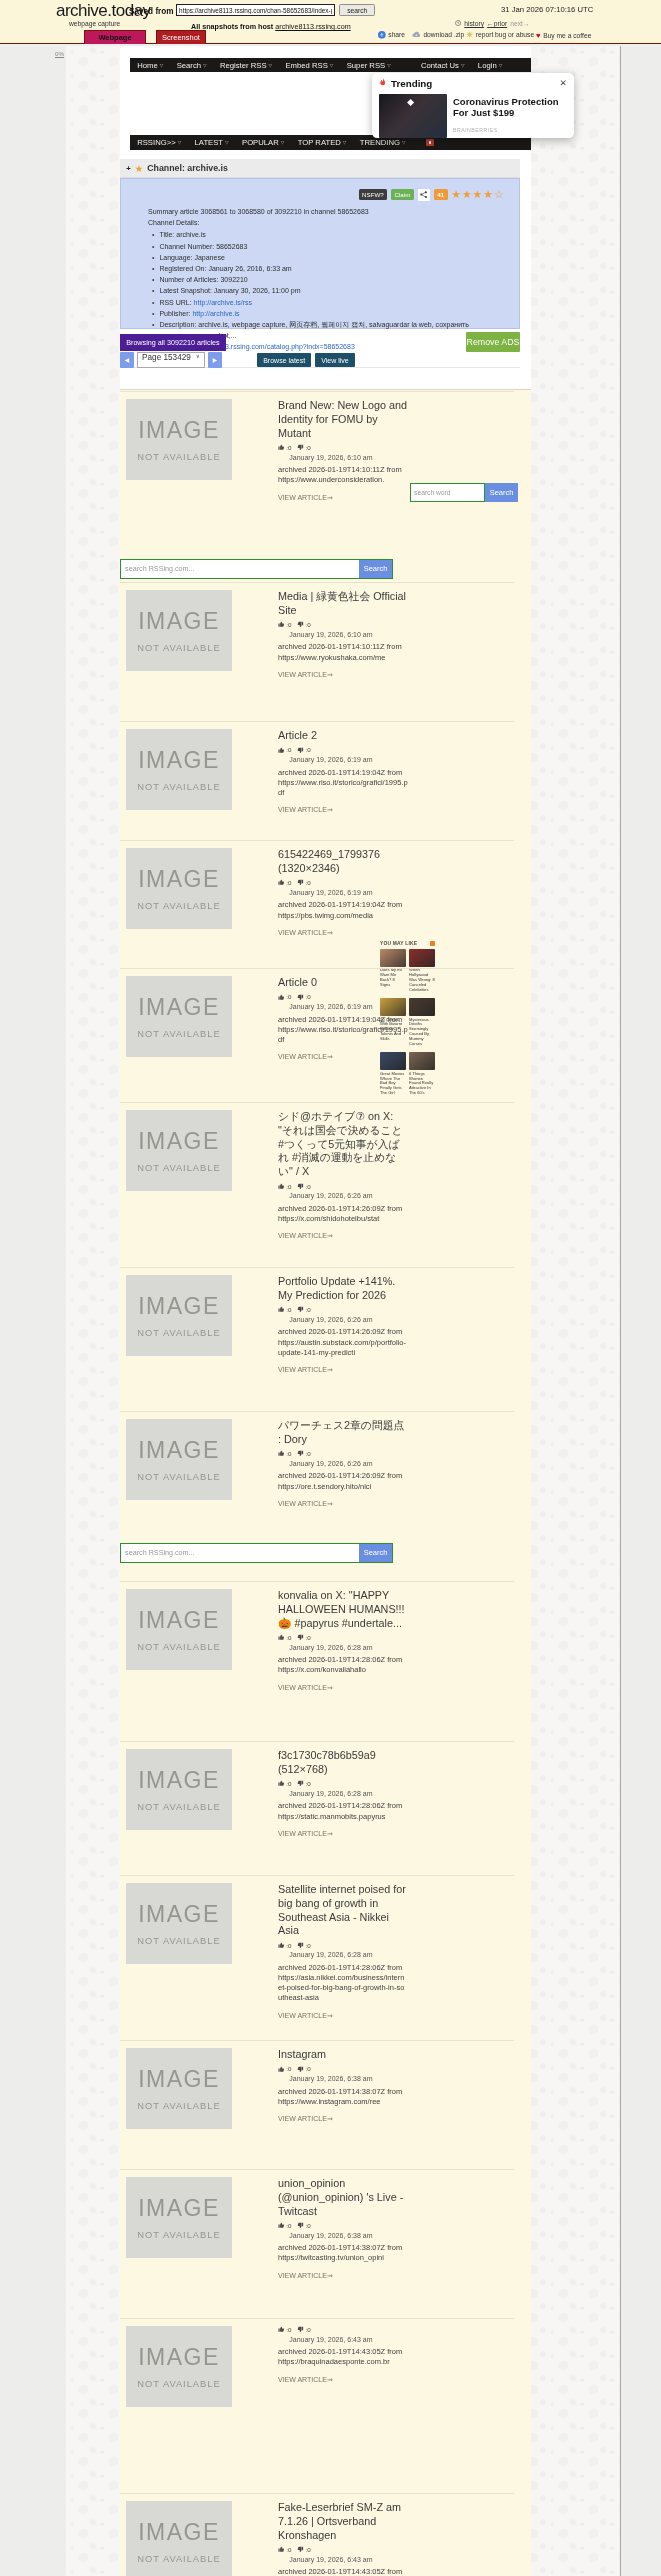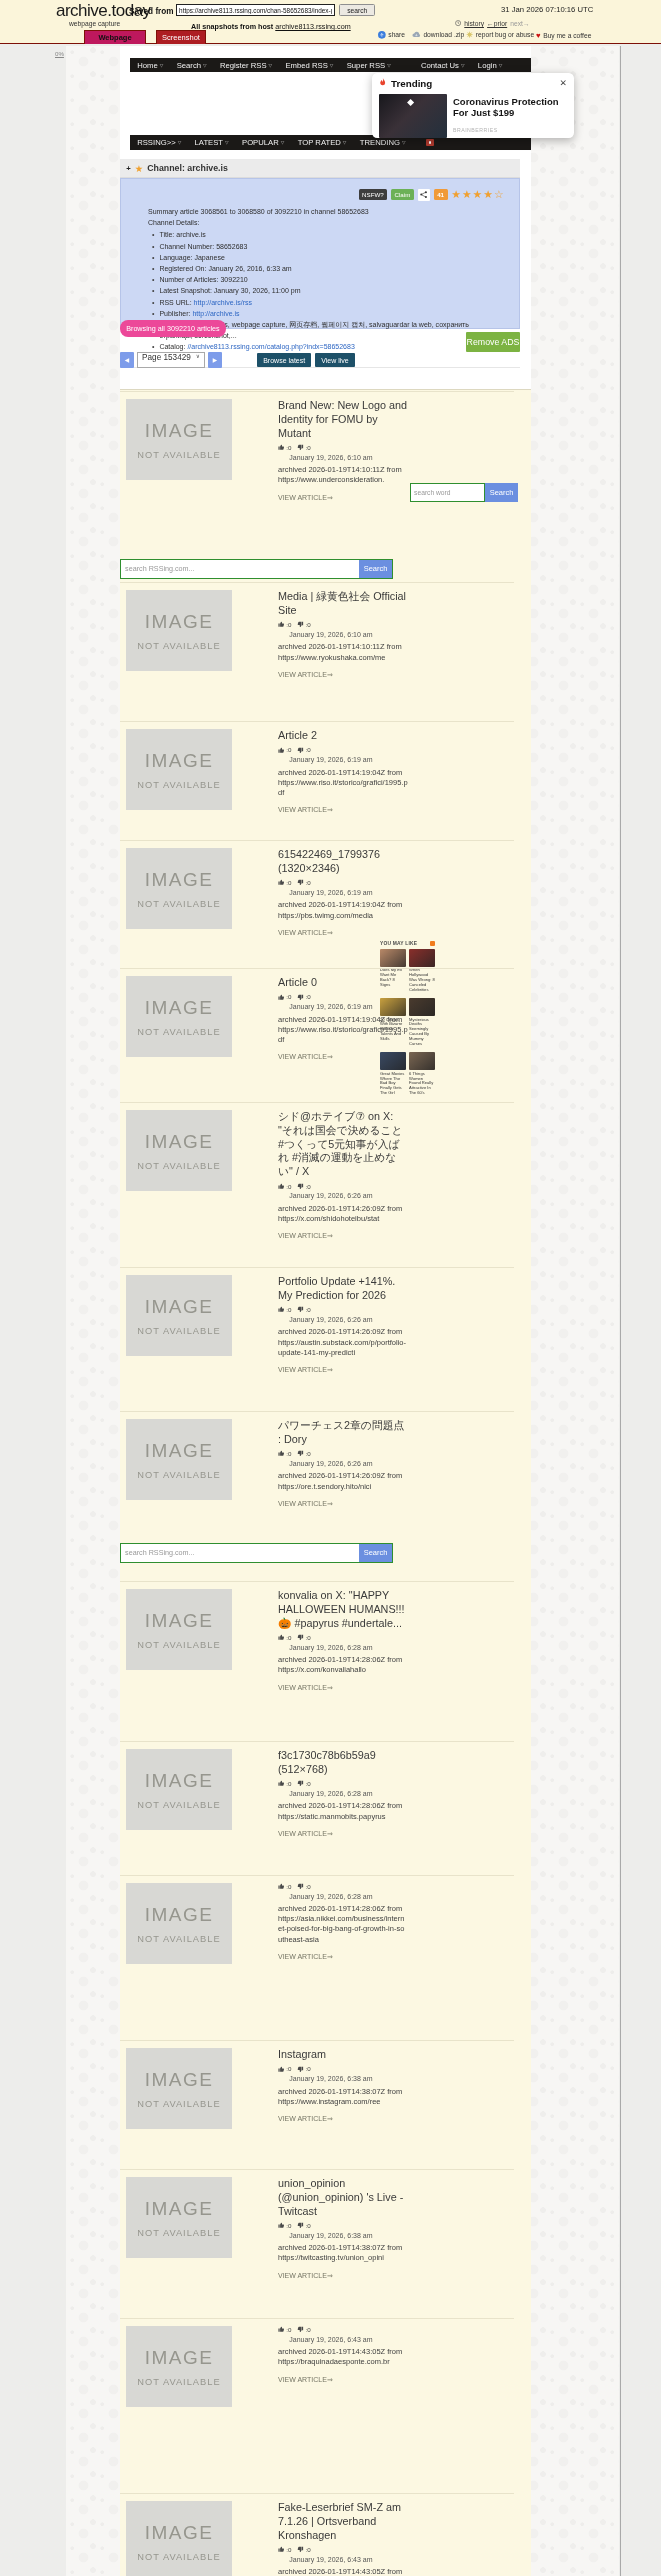--- a/index.html
+++ b/index.html
@@ -56,32 +56,32 @@
   .chip-share{background:#fff;width:12.4px;height:12.4px;display:flex;align-items:center;justify-content:center;border-radius:1px;}
   .chip-score{background:#f09a38;font-weight:bold;}
   .stars{font-size:10.8px;color:#f0a030;letter-spacing:1px;}
   .bluetxt{position:absolute;left:27px;top:27px;width:350px;font-size:7px;color:#2e2e2e;line-height:1.6;}
   .bluetxt ul{margin:1px 0 0 2.1px;padding:0 0 0 7.2px;}
   .bluetxt li{list-style:none;position:relative;padding-left:2.1px;}
   .bluetxt li::before{content:"•";position:absolute;left:-5.2px;color:#444;}
   .bluetxt .lnk{color:#2d66c3;}
 
   
-  .browsing{position:absolute;left:120px;top:320px;background:#ec4899;color:#fff;font-size:7.2px;padding:4.1px 6.2px;border-radius:8px;}
+  .browsing{position:absolute;left:120px;top:334px;background:#4c1d95;color:#fff;font-size:7.2px;padding:4.1px 6.2px;}
   .removeads{position:absolute;left:466px;top:332px;width:54px;height:20px;background:#7cb342;color:#fff;font-size:8.8px;display:flex;align-items:center;justify-content:center;border-radius:1px;}
   .pagerbtn{position:absolute;top:352px;width:14px;height:15.5px;background:#7d9cea;color:#fff;font-size:5.7px;display:flex;align-items:center;justify-content:center;border-radius:1px;}
   .pselect{position:absolute;left:137px;top:352px;width:68px;height:15.5px;background:#fff;border:0.5px solid #a9a9a9;font-size:8.2px;color:#333;display:flex;align-items:flex-start;justify-content:space-between;padding:0 4.1px;}
   .pselect .car{font-size:5.7px;color:#555;}
   .dbtn{position:absolute;top:353px;height:14.4px;background:#1d5068;color:#fff;font-size:7px;display:flex;align-items:center;padding:0 6.2px;border-radius:1px;}
 
   
   .entry{position:absolute;left:126px;width:394px;}
   .entry::before{content:"";position:absolute;left:-6.2px;top:-8.2px;width:394px;height:0.5px;background:#e8e3ca;}
   .ph{position:absolute;left:0;top:0;width:106px;height:81px;background:#d8d8d4;display:flex;flex-direction:column;align-items:center;justify-content:center;color:#96968e;}
-  .ph1{font-size:19px;letter-spacing:1.5px;font-weight:300;}
+  .ph1{font-size:23px;letter-spacing:1.5px;font-weight:300;}
   .ph2{font-size:9.3px;letter-spacing:1px;font-weight:300;margin-top:8px;}
   .et{position:absolute;left:152px;top:0;width:130px;}
   .etitle{font-size:10.8px;color:#3a3a3a;line-height:1.28;margin-bottom:3.6px;word-wrap:break-word;}
   .evotes{font-size:6.2px;color:#444;display:flex;align-items:center;gap:1.5px;margin-bottom:2.6px;}
   .ti{width:6.7px;height:6.7px;fill:#4a4a4a;}
   .td{transform:rotate(180deg);}
   .evotes .gap{width:3.1px;}
   .edate{font-size:7px;color:#555;padding-left:11.3px;margin-bottom:4.6px;}
   .earch{font-size:7.5px;color:#3f3f3f;line-height:1.35;}
   .eurl{font-size:7.5px;color:#3f3f3f;line-height:1.35;word-break:break-all;}
@@ -600,20 +600,21 @@
         <div class="eview">VIEW ARTICLE⇒</div>
       </div>
     </div>
 
     <div class="entry" style="top: 1883px;">
       <div class="ph">
         <span class="ph1">IMAGE</span>
         <span class="ph2">NOT AVAILABLE</span>
       </div>
       <div class="et">
+        <div class="etitle">Satellite internet poised for big bang of growth in Southeast Asia - Nikkei Asia</div>
         <div class="evotes">
           <svg class="ti" viewBox="0 0 13 13" width="6.7" height="6.7">
               <use href="#thumb"></use>
             </svg>
             <span>:0</span>
           <span class="gap"></span>
           <svg class="ti td" viewBox="0 0 13 13" width="6.7" height="6.7">
               <use href="#thumb"></use>
             </svg>
             <span>:0</span>

